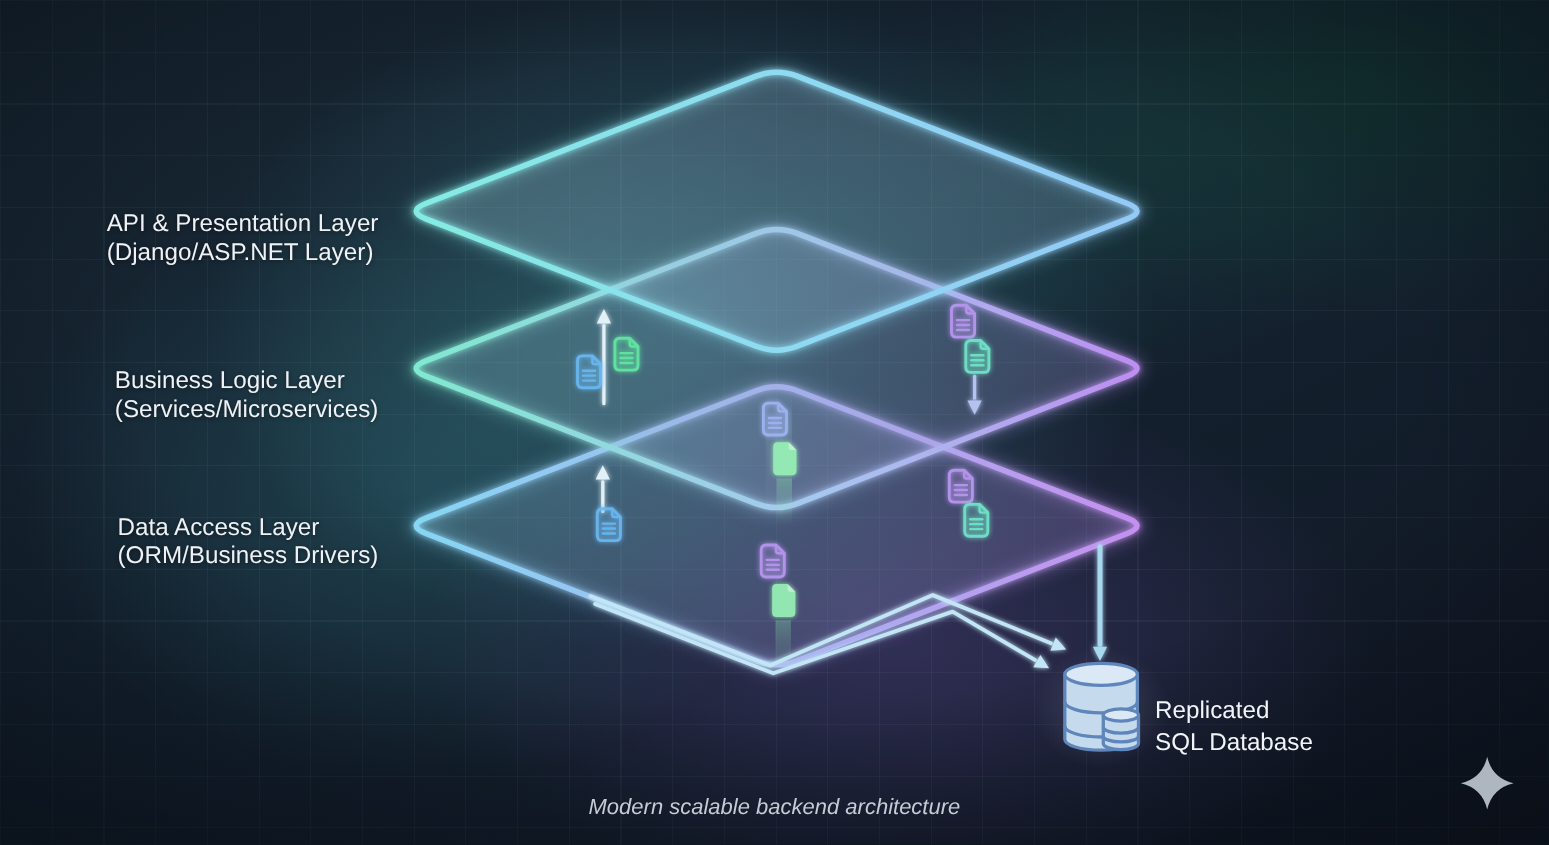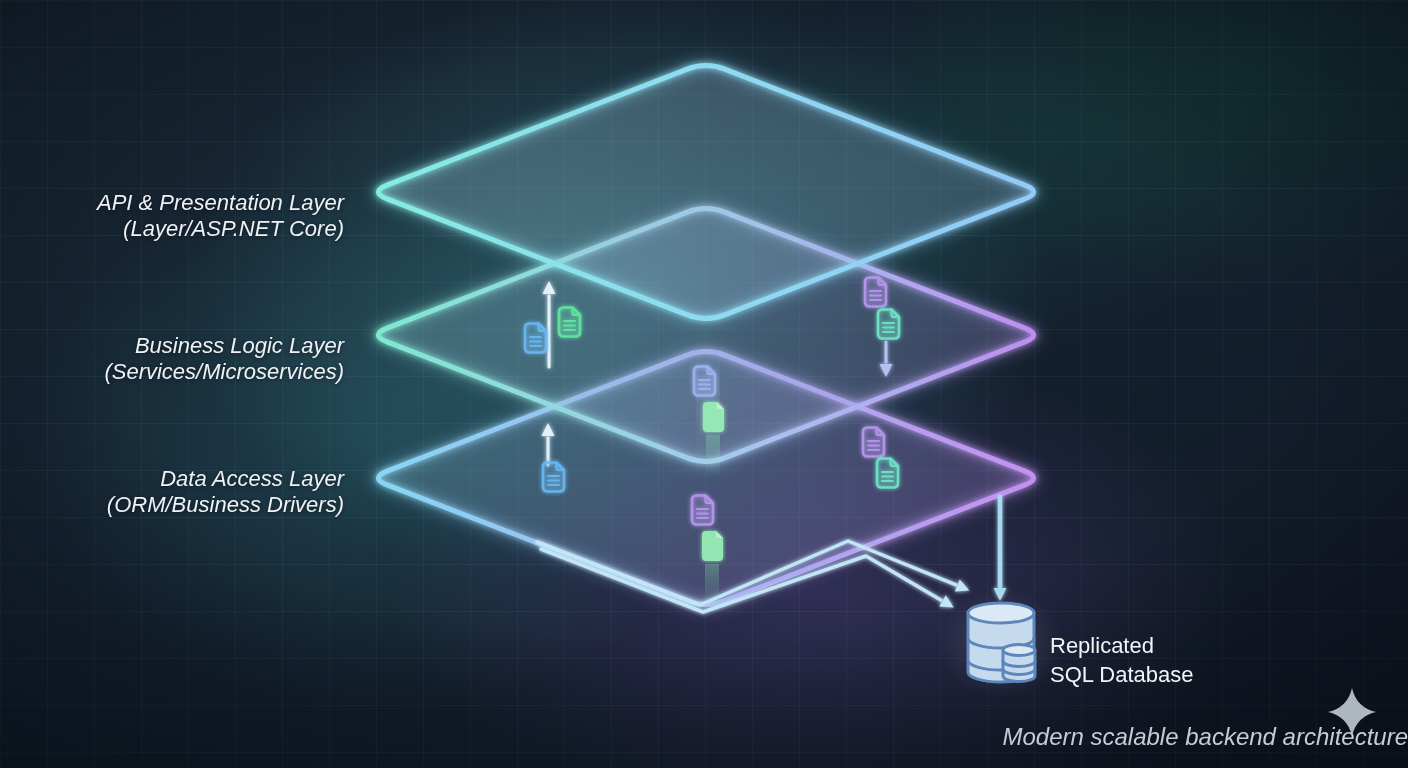--- a/index.html
+++ b/index.html
@@ -13,25 +13,25 @@
     radial-gradient(520px 380px at 27% 58%, rgba(60,145,155,0.28), rgba(60,145,155,0) 70%),
     radial-gradient(600px 330px at 58% 76%, rgba(120,88,185,0.30), rgba(120,88,185,0) 72%),
     radial-gradient(480px 300px at 88% 10%, rgba(18,70,52,0.45), rgba(18,70,52,0) 75%),
     radial-gradient(400px 260px at 70% 22%, rgba(30,95,85,0.25), rgba(30,95,85,0) 70%);}
   .bg-grid{position:absolute;inset:0;background-image:
     repeating-linear-gradient(to right, rgba(168,210,226,0.055) 0 1px, transparent 1px 47px),
     repeating-linear-gradient(to bottom, rgba(168,210,226,0.055) 0 1px, transparent 1px 47px);}
   .bg-vignette{position:absolute;inset:0;background:
     radial-gradient(ellipse 75% 70% at 50% 45%, rgba(0,0,0,0) 55%, rgba(4,8,14,0.55) 100%);}
   svg.scene{position:absolute;left:0;top:0;}
-  .layer-label{position:absolute;right:1064px;text-align:right;color:#eef2f6;
-    font-size:22px;line-height:26px;white-space:nowrap;text-shadow:0 1px 4px rgba(0,0,0,.45);font-style:italic;}
+  .layer-label{position:absolute;right:1064px;color:#eef2f6;
+    font-size:22px;line-height:26px;white-space:nowrap;text-shadow:0 1px 4px rgba(0,0,0,.45);}
   .db-label{position:absolute;left:1050px;top:631px;color:#f2f5f8;font-size:22px;line-height:29px;white-space:nowrap;}
-  .caption{position:absolute;left:0;right:0;top:723px;text-align:right;font-style:italic;
-    font-size:24px;color:#c6ccd4;}
+  .caption{position:absolute;left:0;right:0;top:723px;text-align:center;font-style:italic;
+    font-size:20px;color:#c6ccd4;}
 </style>
 </head>
 <body>
 
 <div class="stage">
   <div class="bg-glow"></div>
   <div class="bg-grid"></div>
   <div class="bg-vignette"></div>
 
   <svg id="scene" class="scene" width="1408" height="768" viewBox="0 0 1408 768">
@@ -171,21 +171,21 @@
     <path d="M1003 661 A16 5.5 0 0 0 1035 661" fill="none"></path>
     <path d="M1003 669 A16 5.5 0 0 0 1035 669" fill="none"></path>
     <ellipse cx="1019" cy="650" rx="16" ry="5.5" fill="#dbe8f6"></ellipse>
   </g>
       </g>
       <path d="M1352 688 Q1356.5 707.5 1376 712 Q1356.5 716.5 1352 736 Q1347.5 716.5 1328 712 Q1347.5 707.5 1352 688 Z" fill="#aeb6c0"></path>
     </svg>
 
   <div class="layer-label" style="top:190px">
     <div>API &amp; Presentation Layer</div>
-    <div>(Layer/ASP.NET Core)</div>
+    <div>(Django/ASP.NET Layer)</div>
   </div>
   <div class="layer-label" style="top:333px">
     <div>Business Logic Layer</div>
     <div>(Services/Microservices)</div>
   </div>
   <div class="layer-label" style="top:466px">
     <div>Data Access Layer</div>
     <div>(ORM/Business Drivers)</div>
   </div>
 

